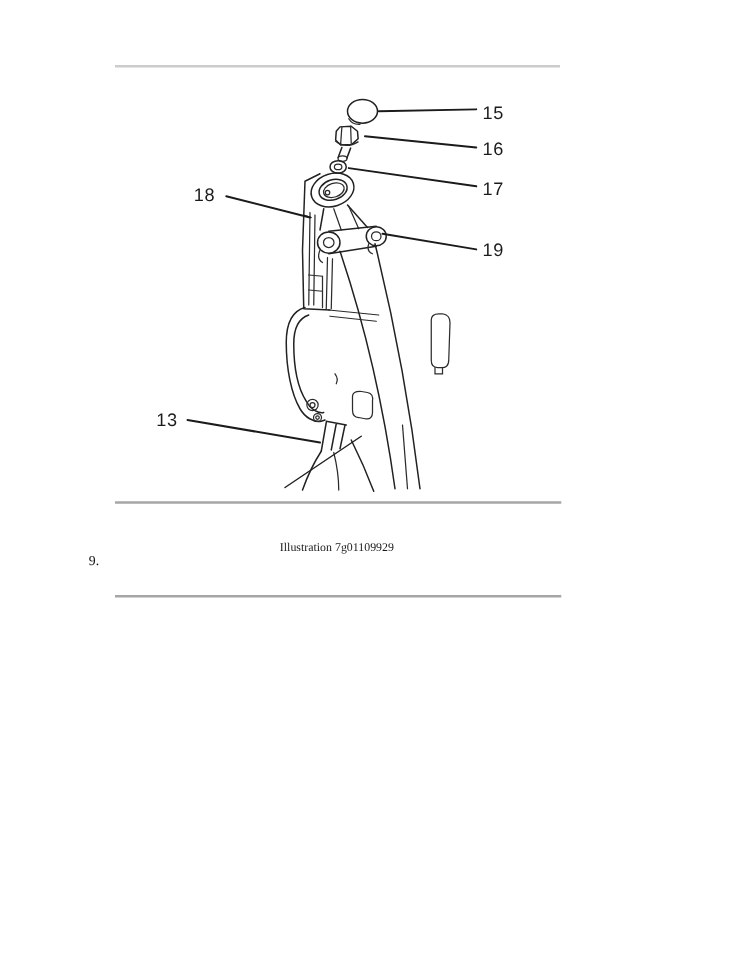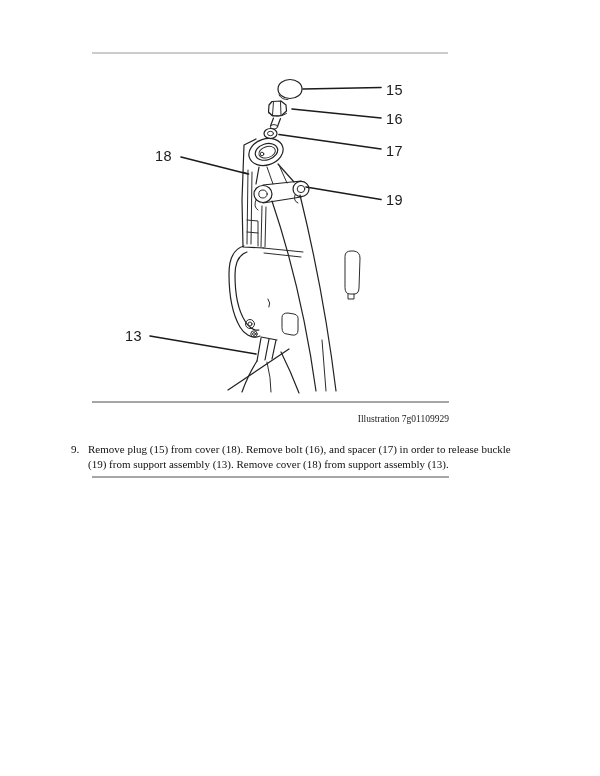--- a/index.html
+++ b/index.html
@@ -15,22 +15,22 @@
   .rule{position:absolute;}
   .rule-top{left:92px;top:52px;width:356px;height:2px;background:#cccccc;}
   .rule-mid{left:92px;top:401px;width:357px;height:2px;background:#a6a6a6;}
   .rule-bottom{left:92px;top:476px;width:357px;height:2px;background:#a6a6a6;}
   .figure-svg{position:absolute;left:90px;top:55px;width:370px;height:350px;}
   .art{fill:none;stroke:#222222;stroke-width:1.2;stroke-linecap:round;stroke-linejoin:round;}
   .art-thin{fill:none;stroke:#2c2c2c;stroke-width:1;stroke-linecap:round;}
   .leader{fill:none;stroke:#1b1b1b;stroke-width:1.6;stroke-linecap:round;}
   .callout{font-family:"Liberation Sans", sans-serif;font-size:14.5px;fill:#1b1b1b;letter-spacing:0.5px;}
   .caption-row{
-    position:absolute;left:90px;top:414px;width:359px;
-    display:flex;justify-content:flex-end;align-items:baseline;
+    position:absolute;left:90px;top:434px;width:359px;
+    display:flex;justify-content:center;align-items:baseline;
     font-size:9.5px;line-height:11px;color:#1a1a1a;
   }
   .step{
     position:absolute;left:71px;top:442px;width:478px;
     display:flex;align-items:flex-start;
     font-size:11px;line-height:15px;color:#111111;
   }
   .step-num{width:17px;flex:0 0 17px;}
   .step-text div{white-space:nowrap;}
 </style>
@@ -143,21 +143,17 @@
 
   <div class="rule rule-mid"></div>
 
   <div class="caption-row">
     <span>Illustration 7</span>
     <span>g01109929</span>
   </div>
 
   <div class="step">
     <span class="step-num">9.</span>
-    <div class="step-text">
-      <div>Remove plug (15) from cover (18). Remove bolt (16), and spacer (17) in order to release buckle</div>
-      <div>(19) from support assembly (13). Remove cover (18) from support assembly (13).</div>
-    </div>
   </div>
 
   <div class="rule rule-bottom"></div>
 
 </div>
 
 </body></html>

